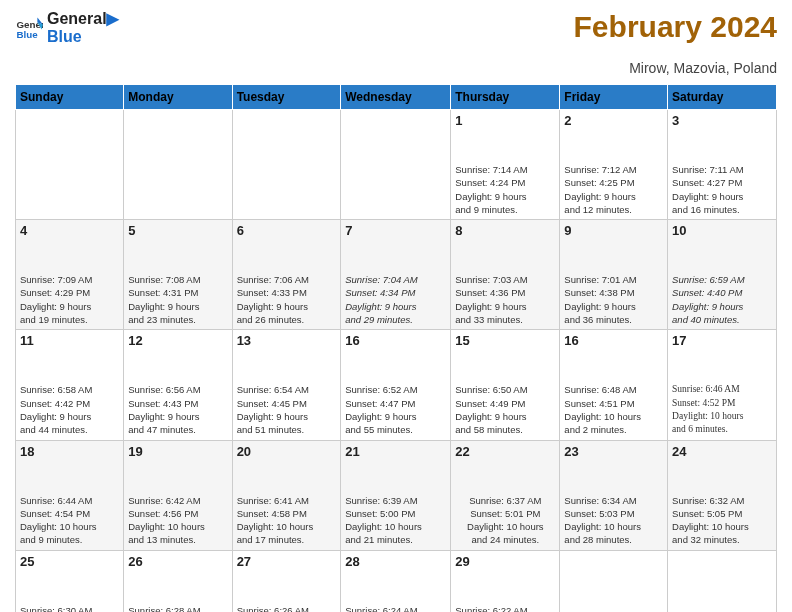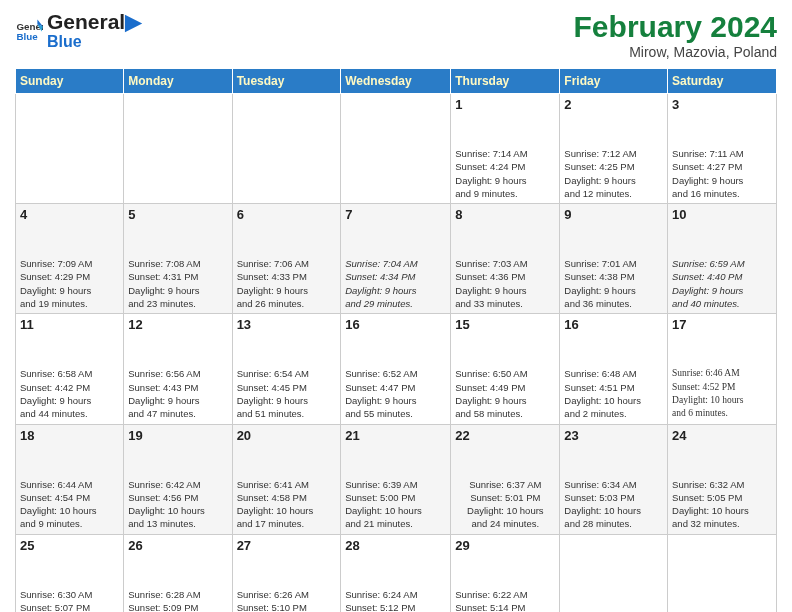--- a/index.html
+++ b/index.html
@@ -28,34 +28,35 @@
     .logo-icon {
       width: 28px;
       height: 28px;
     }
     .title-area {
       text-align: right;
     }
     .month-title {
       font-size: 30px;
       font-weight: bold;
-      color: #15803d;
+      color: #a16207;
     }
     .location {
       font-size: 14px;
       color: #444;
+      margin-top: 16px;
     }
     .calendar {
       width: 100%;
       border-collapse: collapse;
       font-size: 10px;
     }
     .calendar thead th {
       background: #2a7cc7;
-      color: #fef9c3;
+      color: #000000;
       padding: 5px 4px;
       text-align: left;
       font-size: 12px;
       font-weight: bold;
       border: 1px solid #fff;
     }
     .calendar tbody td {
       border: 1px solid #ccc;
       vertical-align: top;
       padding: 3px 4px;
@@ -87,21 +88,21 @@
 <div class="container">
   <div class="header-area">
     <div class="logo">
       <svg class="logo-icon" viewBox="0 0 40 40">
         <text x="2" y="20" font-size="14" font-weight="bold" fill="#333">General</text>
         <text x="2" y="34" font-size="14" font-weight="bold" fill="#1a6dcc">Blue</text>
         <polygon points="32,5 40,15 32,12" fill="#1a6dcc"></polygon>
         <polygon points="32,12 40,15 38,22" fill="#2a9fd6"></polygon>
       </svg>
       <div>
-        <div style="font-size:21px; font-weight:bold; color:#222; line-height:1.1;">
+        <div style="font-size:16px; font-weight:bold; color:#222; line-height:1.1;">
           General<span style="color:#1a6dcc;">▶</span>
         </div>
         <div style="font-size:16px; font-weight:bold; color:#1a6dcc; line-height:1.1;">Blue</div>
       </div>
     </div>
     <div class="title-area">
       <div class="month-title">February 2024</div>
       <div class="location">Mirow, Mazovia, Poland</div>
     </div>
   </div>

